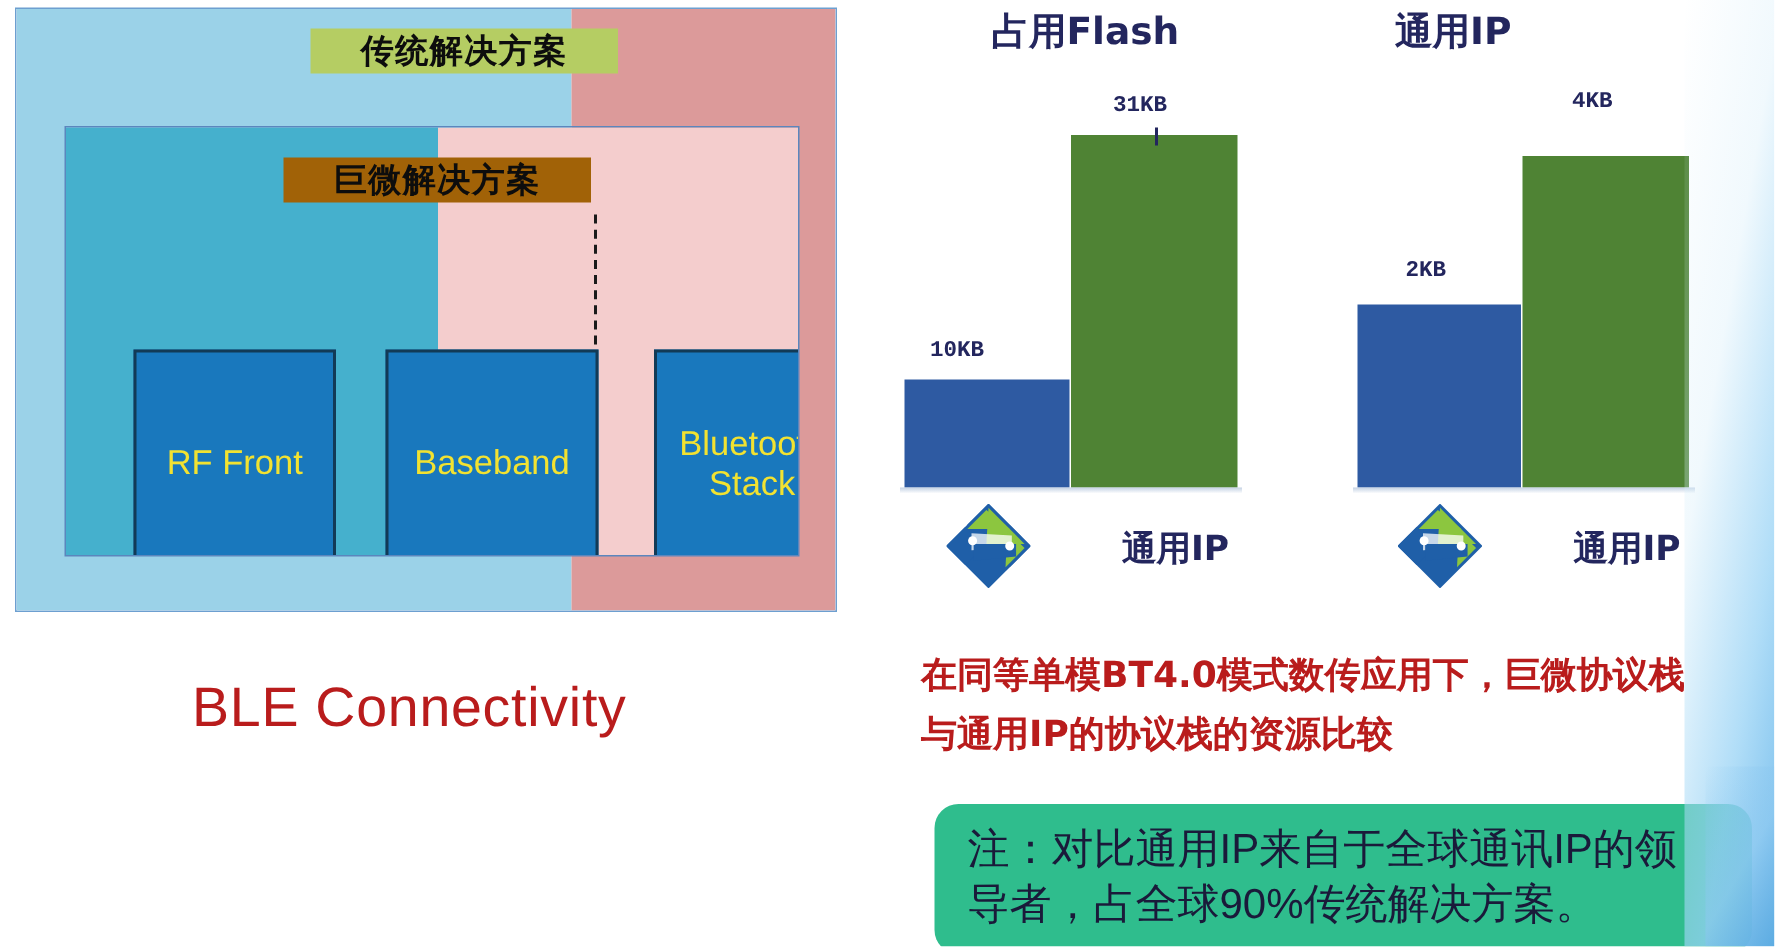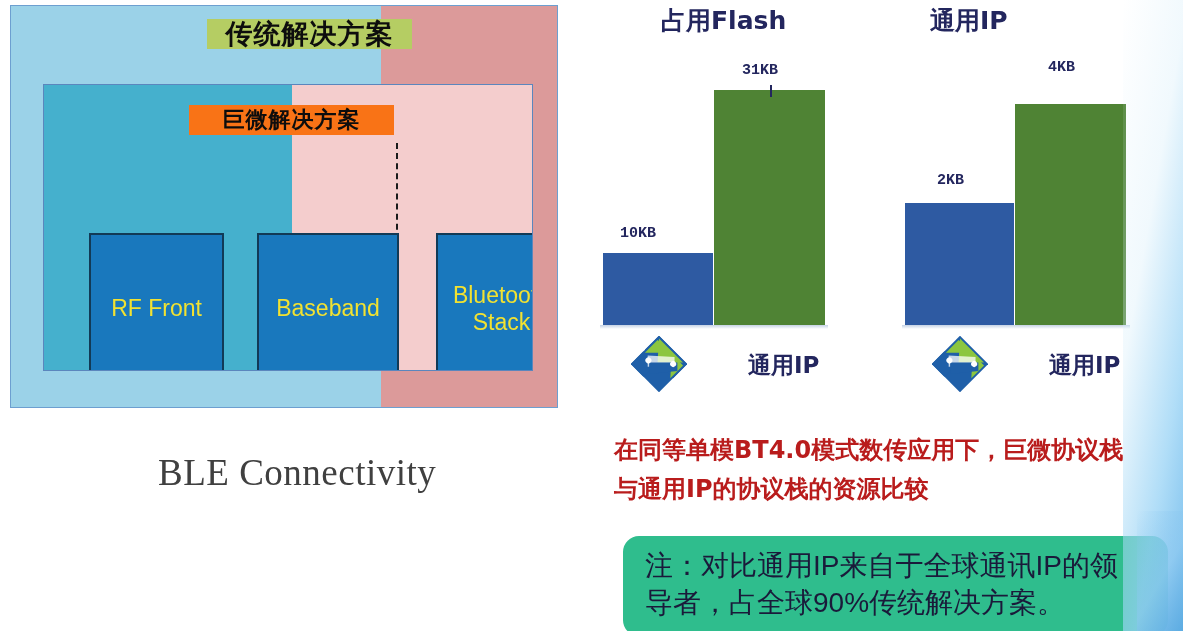--- a/index.html
+++ b/index.html
@@ -72,21 +72,21 @@
   .legacy-tag {
     position: absolute;
     left: 196px;
     top: 13px;
     width: 205px;
     height: 30px;
     background: #b5cd63;
     display: flex;
     align-items: center;
     justify-content: center;
-    font-size: 27px;
+    font-size: 22px;
     font-weight: 700;
     color: #0d0d0d;
     letter-spacing: 1px;
     z-index: 6;
     font-family: "DejaVu Sans", "Liberation Sans", sans-serif;
   }
 
   .diagram-inner {
     position: absolute;
     left: 32px;
@@ -110,21 +110,21 @@
     right: 0; height: 100%;
     background: #f4cdcd;
   }
 
   .juwei-tag {
     position: absolute;
     left: 145px;
     top: 20px;
     width: 205px;
     height: 30px;
-    background: #f97316;
+    background: #a16207;
     display: flex;
     align-items: center;
     justify-content: center;
     font-size: 22px;
     font-weight: 700;
     color: #0d0d0d;
     letter-spacing: 1px;
     z-index: 7;
     font-family: "DejaVu Sans", "Liberation Sans", sans-serif;
   }
@@ -157,24 +157,23 @@
   }
   .block-rf      { left: 45px;  top: 148px; width: 135px; height: 151px; justify-content: center; }
   .block-bb      { left: 213px; top: 148px; width: 142px; height: 151px; }
   .block-stack   { left: 392px; top: 148px; width: 131px; height: 151px; }
 
   .ble-title {
     position: absolute;
     left: 128px;
     top: 451px;
     font-size: 37px;
-    color: #404040;
+    color: #b91c1c;
     letter-spacing: 0.5px;
-    font-family: Liberation Serif, serif;
-    margin-left: 30px;
+    font-family: Liberation Sans, sans-serif;
   }
 
   
   .chart-title {
     position: absolute;
     font-size: 25px;
     font-weight: 700;
     color: #23265e;
     font-family: "DejaVu Sans", "Liberation Sans", sans-serif;
     letter-spacing: 0px;

